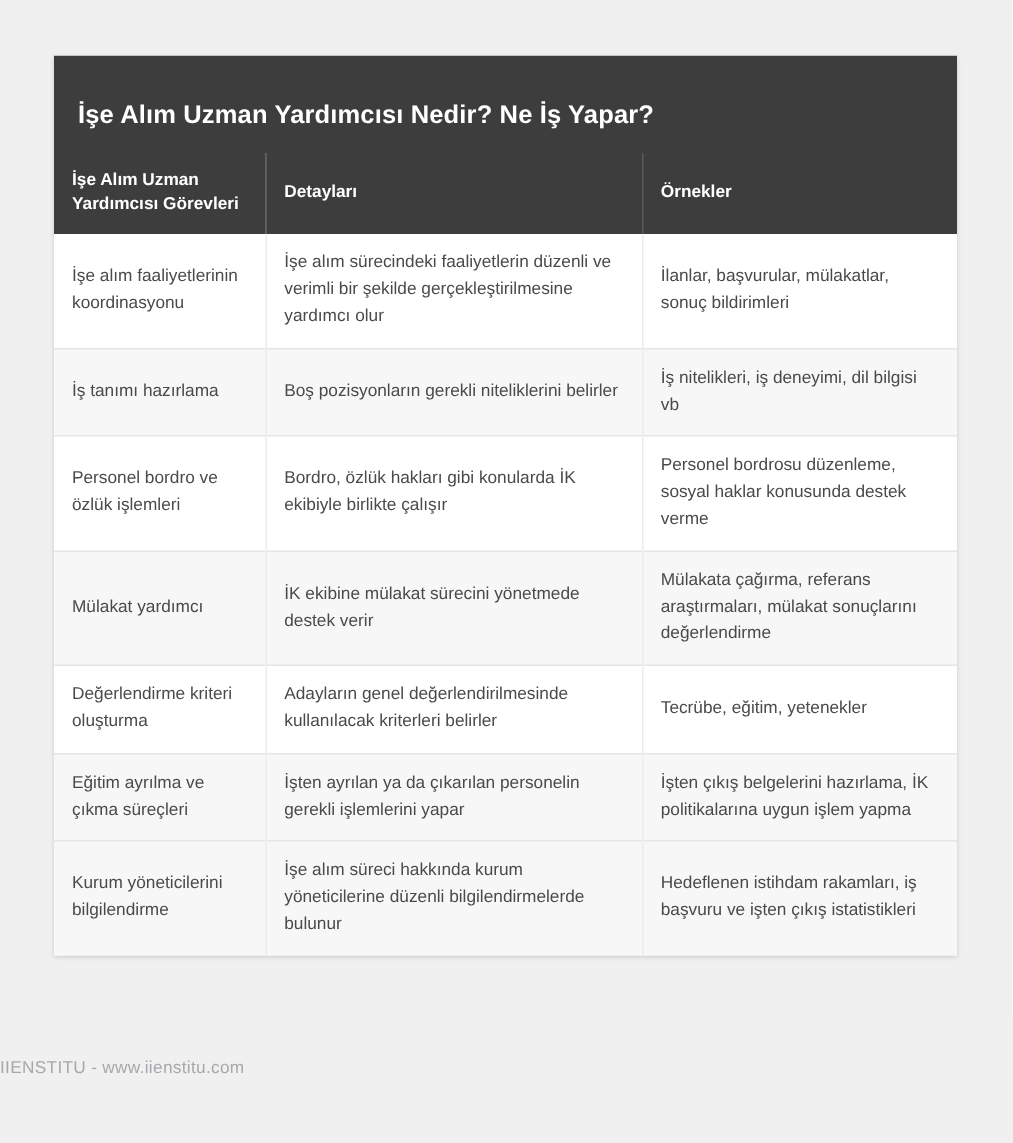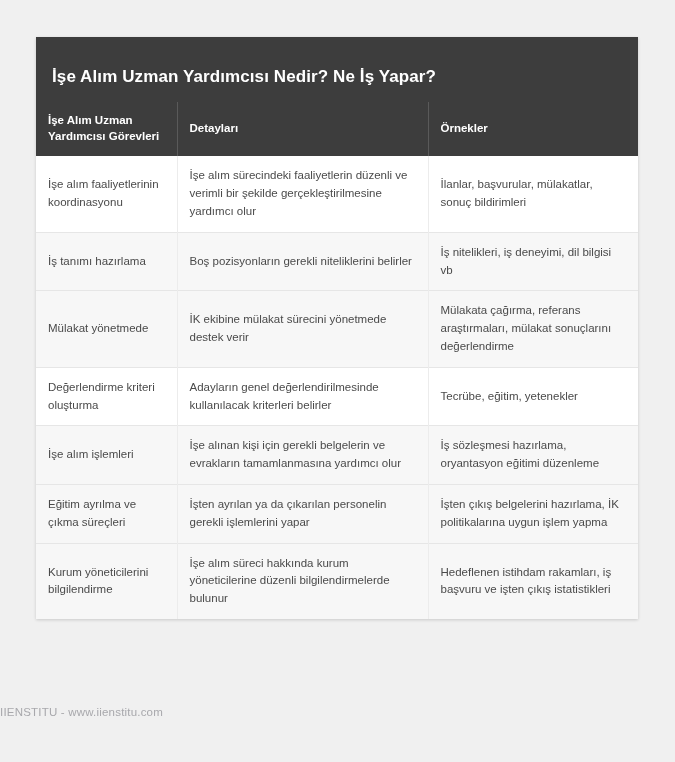--- a/index.html
+++ b/index.html
@@ -138,38 +138,38 @@
           <td class="col-details">İşe alım sürecindeki faaliyetlerin düzenli ve verimli bir şekilde gerçekleştirilmesine yardımcı olur</td>
           <td class="col-examples">İlanlar, başvurular, mülakatlar, sonuç bildirimleri</td>
         </tr>
 
         <tr class="alt">
           <td class="col-task">İş tanımı hazırlama</td>
           <td class="col-details">Boş pozisyonların gerekli niteliklerini belirler</td>
           <td class="col-examples">İş nitelikleri, iş deneyimi, dil bilgisi vb</td>
         </tr>
 
+        <tr>
+          <td class="col-task">Personel bordro ve özlük işlemleri</td>
+          <td class="col-details">Bordro, özlük hakları gibi konularda İK ekibiyle birlikte çalışır</td>
+          <td class="col-examples">Personel bordrosu düzenleme, sosyal haklar konusunda destek verme</td>
+        </tr>
 
         <tr class="alt">
-          <td class="col-task">Mülakat yönetmede</td>
+          <td class="col-task">Mülakat yardımcı</td>
           <td class="col-details">İK ekibine mülakat sürecini yönetmede destek verir</td>
           <td class="col-examples">Mülakata çağırma, referans araştırmaları, mülakat sonuçlarını değerlendirme</td>
         </tr>
 
         <tr>
           <td class="col-task">Değerlendirme kriteri oluşturma</td>
           <td class="col-details">Adayların genel değerlendirilmesinde kullanılacak kriterleri belirler</td>
           <td class="col-examples">Tecrübe, eğitim, yetenekler</td>
         </tr>
 
-        <tr class="alt">
-          <td class="col-task">İşe alım işlemleri</td>
-          <td class="col-details">İşe alınan kişi için gerekli belgelerin ve evrakların tamamlanmasına yardımcı olur</td>
-          <td class="col-examples">İş sözleşmesi hazırlama, oryantasyon eğitimi düzenleme</td>
-        </tr>
 
 
         <tr class="alt">
           <td class="col-task">Eğitim ayrılma ve çıkma süreçleri</td>
           <td class="col-details">İşten ayrılan ya da çıkarılan personelin gerekli işlemlerini yapar</td>
           <td class="col-examples">İşten çıkış belgelerini hazırlama, İK politikalarına uygun işlem yapma</td>
         </tr>
 
 
         <tr class="alt">

